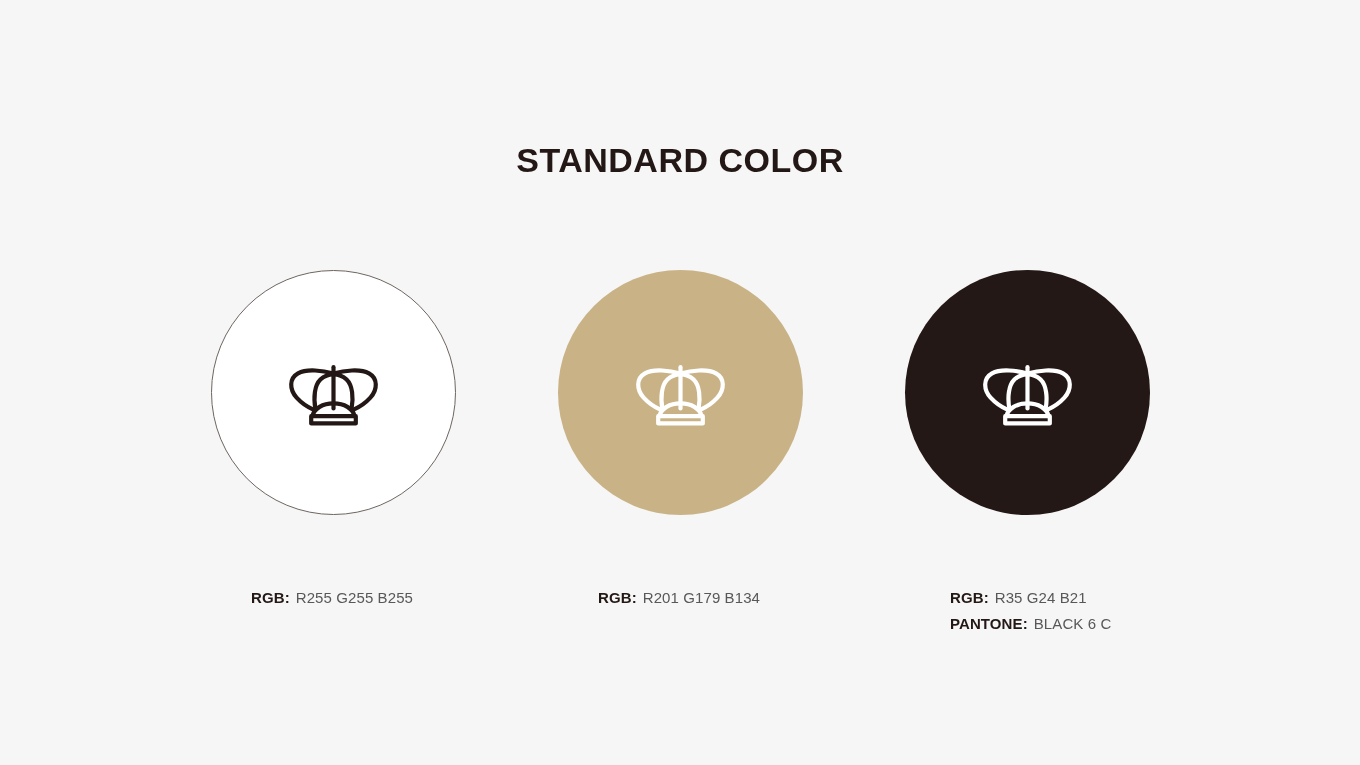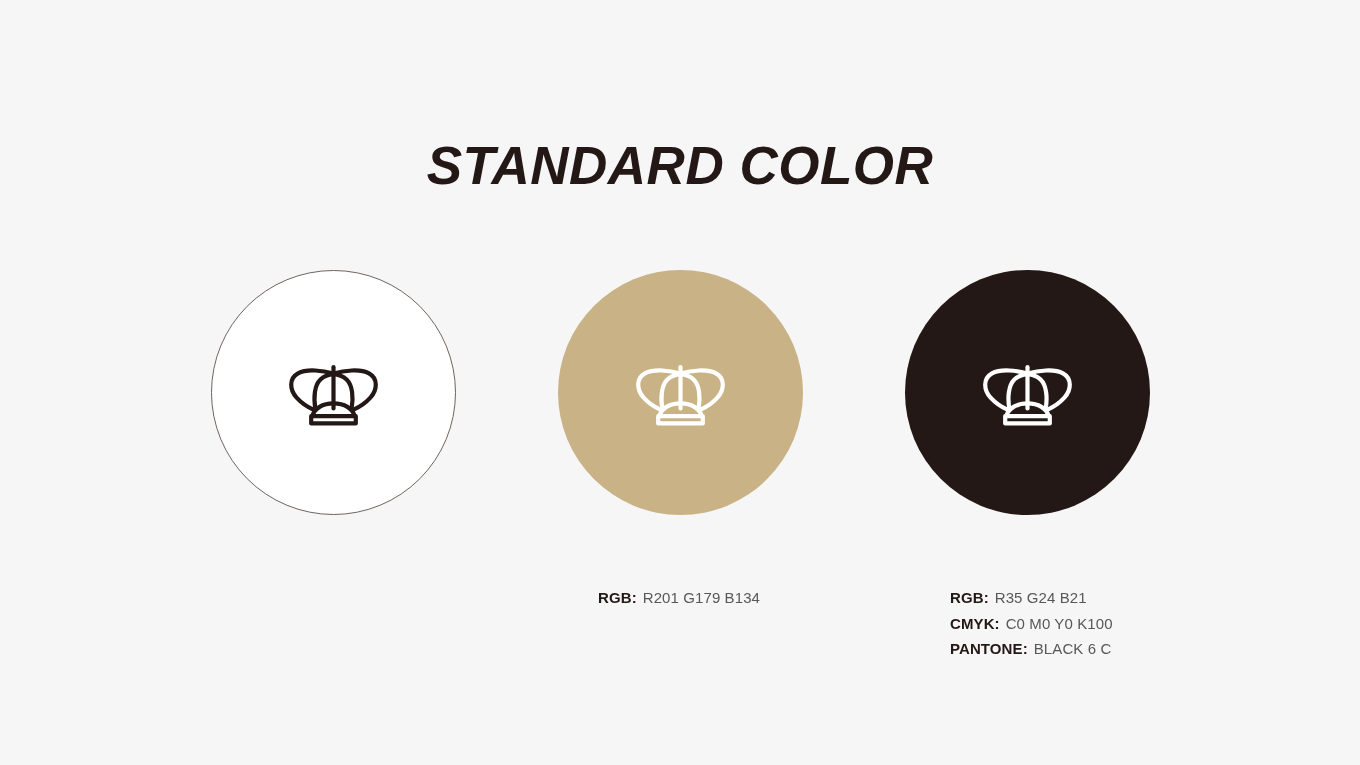--- a/index.html
+++ b/index.html
@@ -20,31 +20,30 @@
     position: absolute;
     inset: 0;
     width: 1360px;
     height: 765px;
     background: #f6f6f6;
   }
 
   
   .page-title {
     position: absolute;
-    top: 134px;
+    top: 128px;
     left: 0;
     width: 1360px;
     text-align: center;
-    font-size: 53px;
+    font-size: 34px;
     font-weight: bold;
     letter-spacing: 0.5px;
     color: #231815;
     line-height: 64px;
     white-space: nowrap;
-    font-style: italic;
   }
 
   
   .swatches {
     position: absolute;
     top: 270px;
     left: 0;
     width: 1360px;
     height: 420px;
   }
@@ -137,20 +136,23 @@
 
             <path d="M46.5 6.2 L 46.5 47.5"></path>
 
             <path d="M25.2 55.2 C 27.4 47.4, 35.6 42.4, 46.5 42.4 C 57.4 42.4, 65.6 47.4, 67.8 55.2"></path>
 
             <path d="M24.2 55.2 L 68.8 55.2 L 68.8 62.4 L 24.2 62.4 Z"></path>
           </g>
         </svg>
       </div>
       <div class="specs">
+        <span class="spec-row">
+          <span class="spec-label">RGB:</span><span class="spec-value">R255 G255 B255</span>
+        </span>
       </div>
     </div>
 
     <div class="swatch swatch-2">
       <div class="circle circle-gold">
         <svg class="crown-svg" viewBox="0 0 92 66">
           <g fill="none" stroke="#ffffff" stroke-width="4.2" stroke-linejoin="round" stroke-linecap="round">
             <path d="M46.5 12.6 C 36 9.6, 20 7.4, 11 12.4 C 2.2 17.3, 2.2 28.4, 9.6 36.6 C 14.6 42.1, 21 46.2, 26.4 48.6"></path>
             <path d="M46.5 12.6 C 57 9.6, 73 7.4, 82 12.4 C 90.8 17.3, 90.8 28.4, 83.4 36.6 C 78.4 42.1, 72 46.2, 66.6 48.6"></path>
             <path d="M28.5 48.5 C 26.2 36.5, 27.6 24.2, 33.4 18.6 C 40.6 11.6, 52.4 11.6, 59.6 18.6 C 65.4 24.2, 66.8 36.5, 64.5 48.5"></path>
@@ -178,22 +180,19 @@
             <path d="M25.2 55.2 C 27.4 47.4, 35.6 42.4, 46.5 42.4 C 57.4 42.4, 65.6 47.4, 67.8 55.2"></path>
             <path d="M24.2 55.2 L 68.8 55.2 L 68.8 62.4 L 24.2 62.4 Z"></path>
           </g>
         </svg>
       </div>
       <div class="specs">
         <span class="spec-row">
           <span class="spec-label">RGB:</span><span class="spec-value">R35 G24 B21</span>
         </span>
         <span class="spec-row">
-          <span class="spec-label">CMYK:</span><span class="spec-value">C0 M0 Y0 K100</span>
-        </span>
-        <span class="spec-row">
           <span class="spec-label">PANTONE:</span><span class="spec-value">BLACK 6 C</span>
         </span>
       </div>
     </div>
 
   </div>
 </div>
 
 </body></html>

